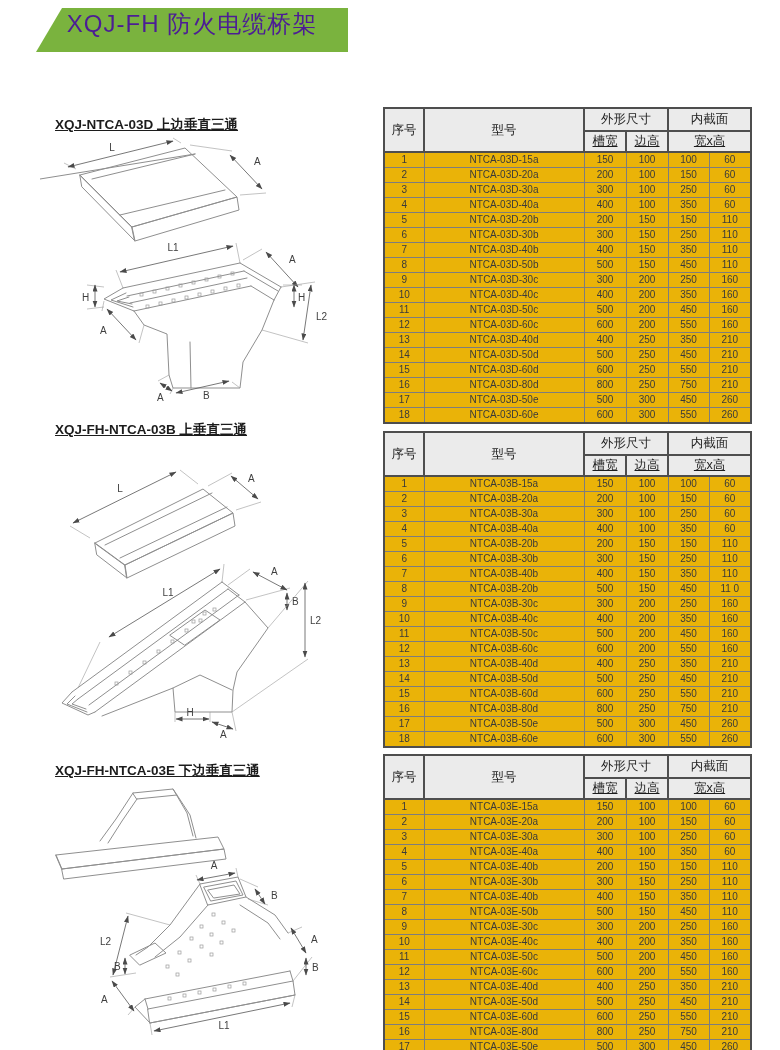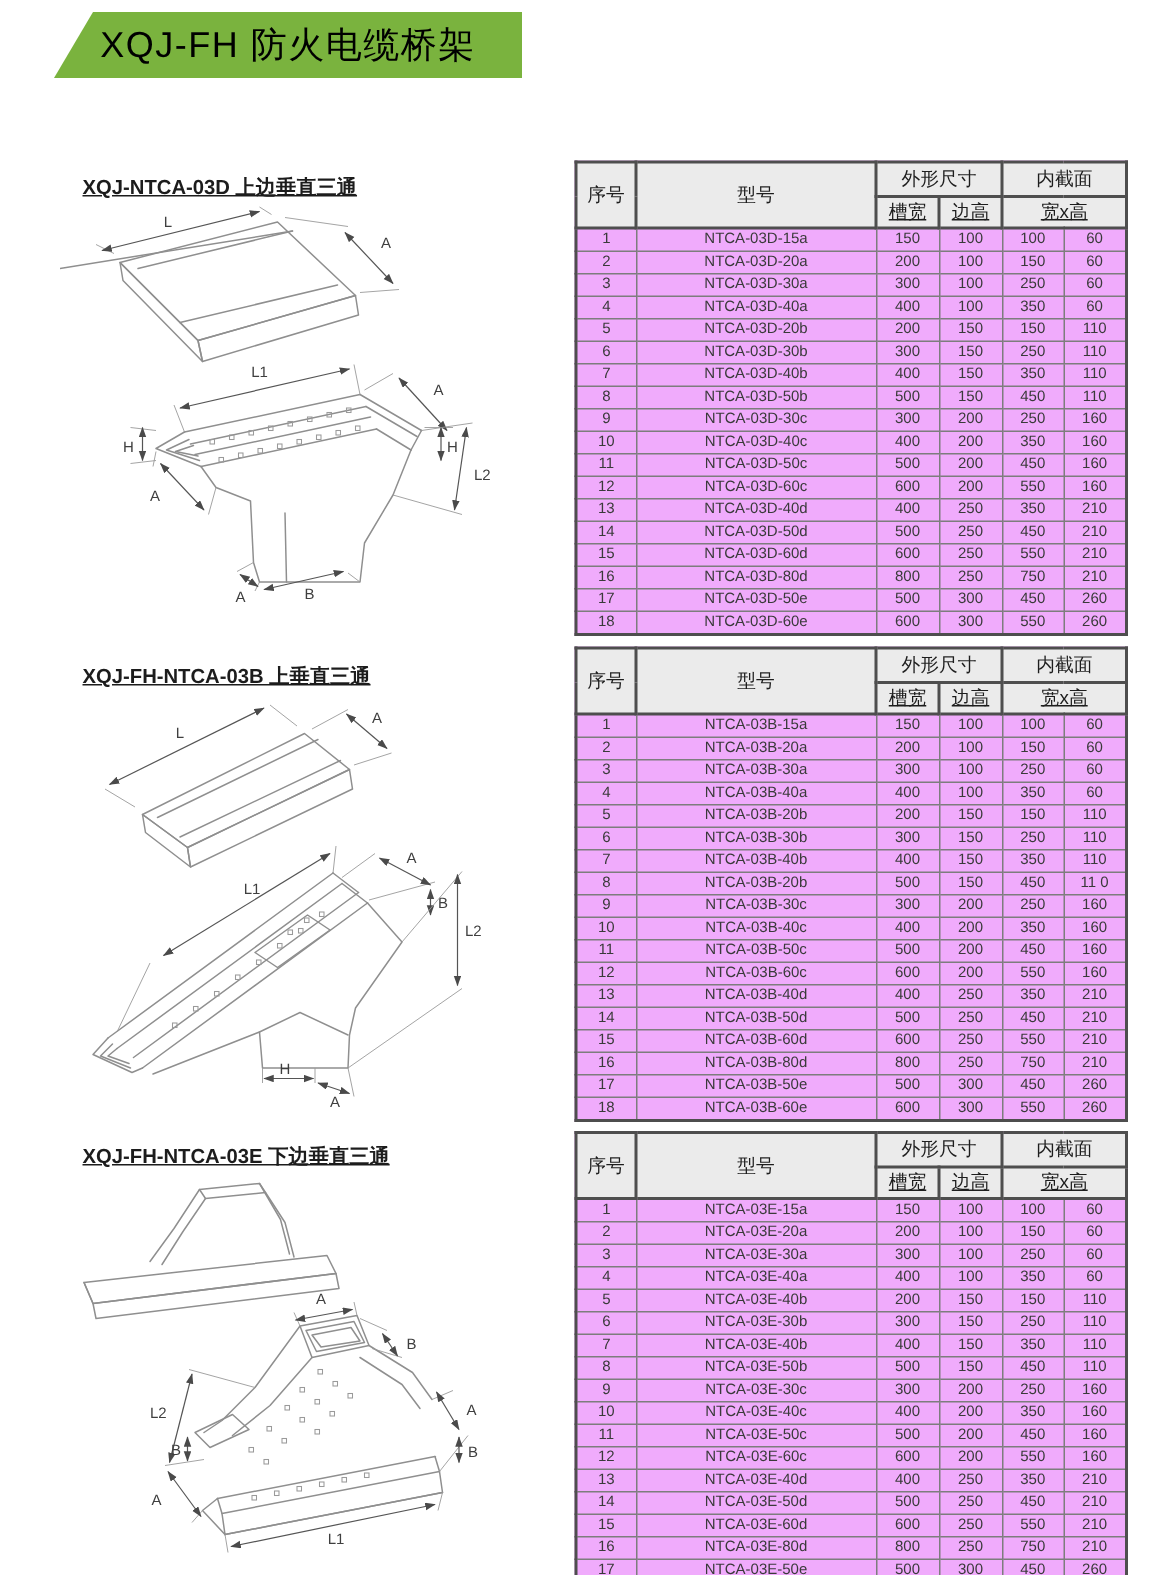--- a/index.html
+++ b/index.html
@@ -5,33 +5,33 @@
   html,body{margin:0;padding:0;}
   body{
     width:780px;height:1050px;position:relative;background:#ffffff;
     font-family:"Liberation Sans", sans-serif;overflow:hidden;
   }
   
   .banner{
     position:absolute;left:36px;top:8px;width:312px;height:44px;
     background:#7ab33e;
     clip-path:polygon(26px 0,100% 0,100% 100%,0 100%);
-    display:flex;align-items:center;justify-content:center;
-    color:#000000;font-size:24px;letter-spacing:1px;
+    display:flex;justify-content:center;
+    color:#4c1d95;font-size:24px;letter-spacing:1px;
   }
   .sec-title{
     position:absolute;left:55px;font-size:13.5px;font-weight:bold;color:#1c1c1c;
     white-space:nowrap;
     text-decoration:underline;
   }
   .drawing{position:absolute;left:40px;}
   
   .spec{
     position:absolute;left:383px;border-collapse:collapse;table-layout:fixed;
-    width:367px;background:#f0abfc;border:2px solid #4e4e4e;
+    width:367px;background:#eab308;border:2px solid #4e4e4e;
   }
   .spec th{
     background:#ebebeb;border:2px solid #4e4e4e;font-weight:400;
     font-size:12.5px;color:#1d1d1d;padding:0;text-align:center;
   }
   .spec thead tr:first-child th{height:21px;}
   .spec thead tr+tr th{height:19px;text-decoration:underline;}
   .spec td{
     border:1px solid #7d7d7d;font-size:10px;color:#3a3a3a;text-align:center;
     padding:0;height:14px;line-height:14px;white-space:nowrap;overflow:hidden;
@@ -306,21 +306,21 @@
         <td>18</td>
         <td>NTCA-03D-60e</td>
         <td>600</td>
         <td>300</td>
         <td>550</td>
         <td>260</td>
       </tr>
     </tbody>
 </table>
 
-<div class="sec-title" style="top:442px;">XQJ-FH-NTCA-03B 上垂直三通</div>
+<div class="sec-title" style="top:421px;">XQJ-FH-NTCA-03B 上垂直三通</div>
 
 <svg class="drawing" style="top:460px;" width="340" height="280" viewBox="0 0 340 280">
   <g>
     <polygon class="shape" points="55,83 163,29 193,53 85,105"></polygon>
     <polygon class="shape" points="85,105 193,53 195,66 87,118"></polygon>
     <polygon class="shape" points="55,83 85,105 87,118 57,95"></polygon>
     <line class="shape" x1="65" y1="85" x2="172" y2="33"></line>
     <line class="shape" x1="80" y1="98" x2="187" y2="47"></line>
     <line class="ext" x1="50" y1="78" x2="30" y2="66"></line>
     <line class="ext" x1="158" y1="24" x2="140" y2="10"></line>

